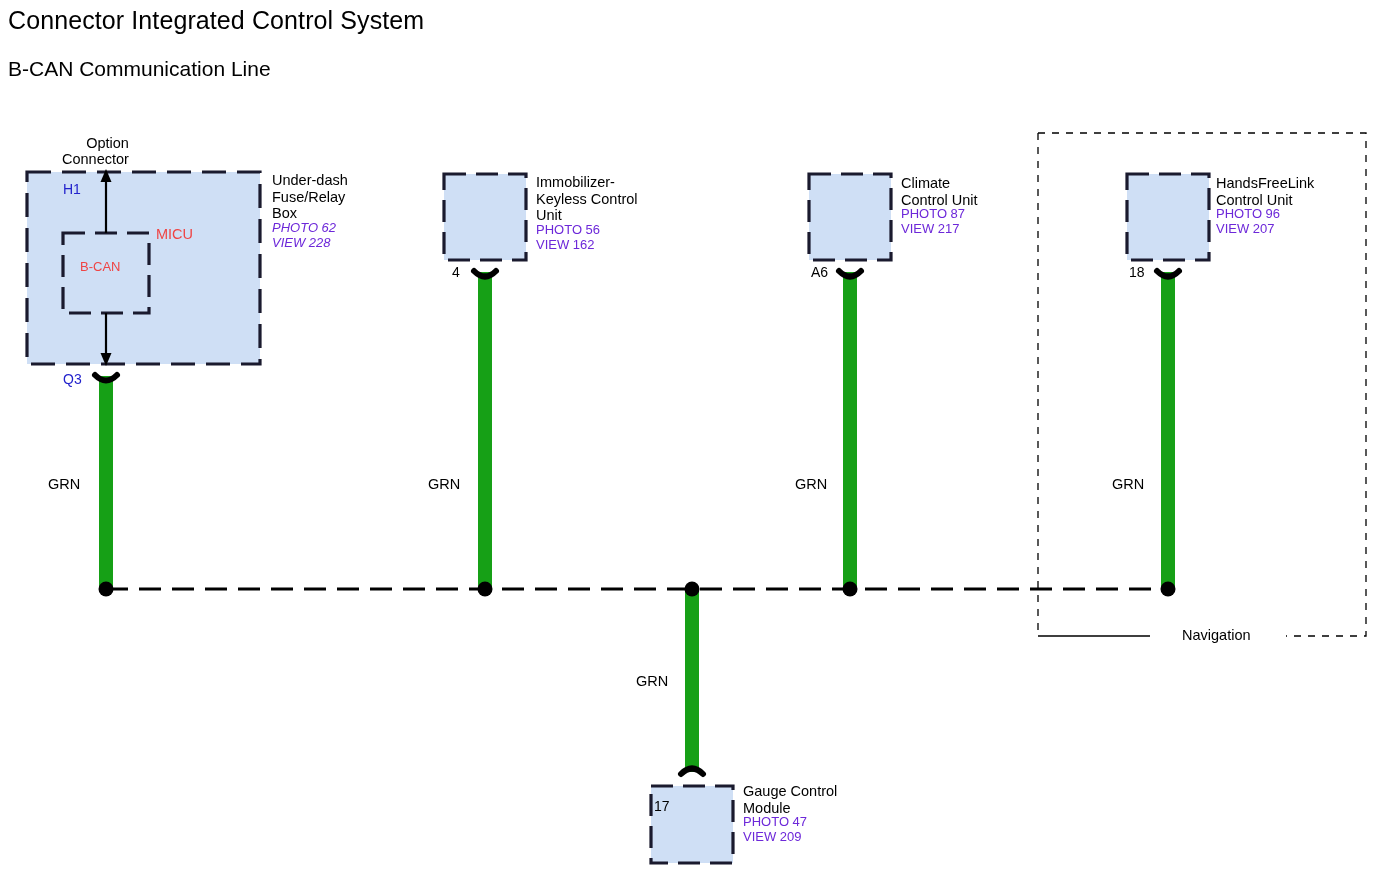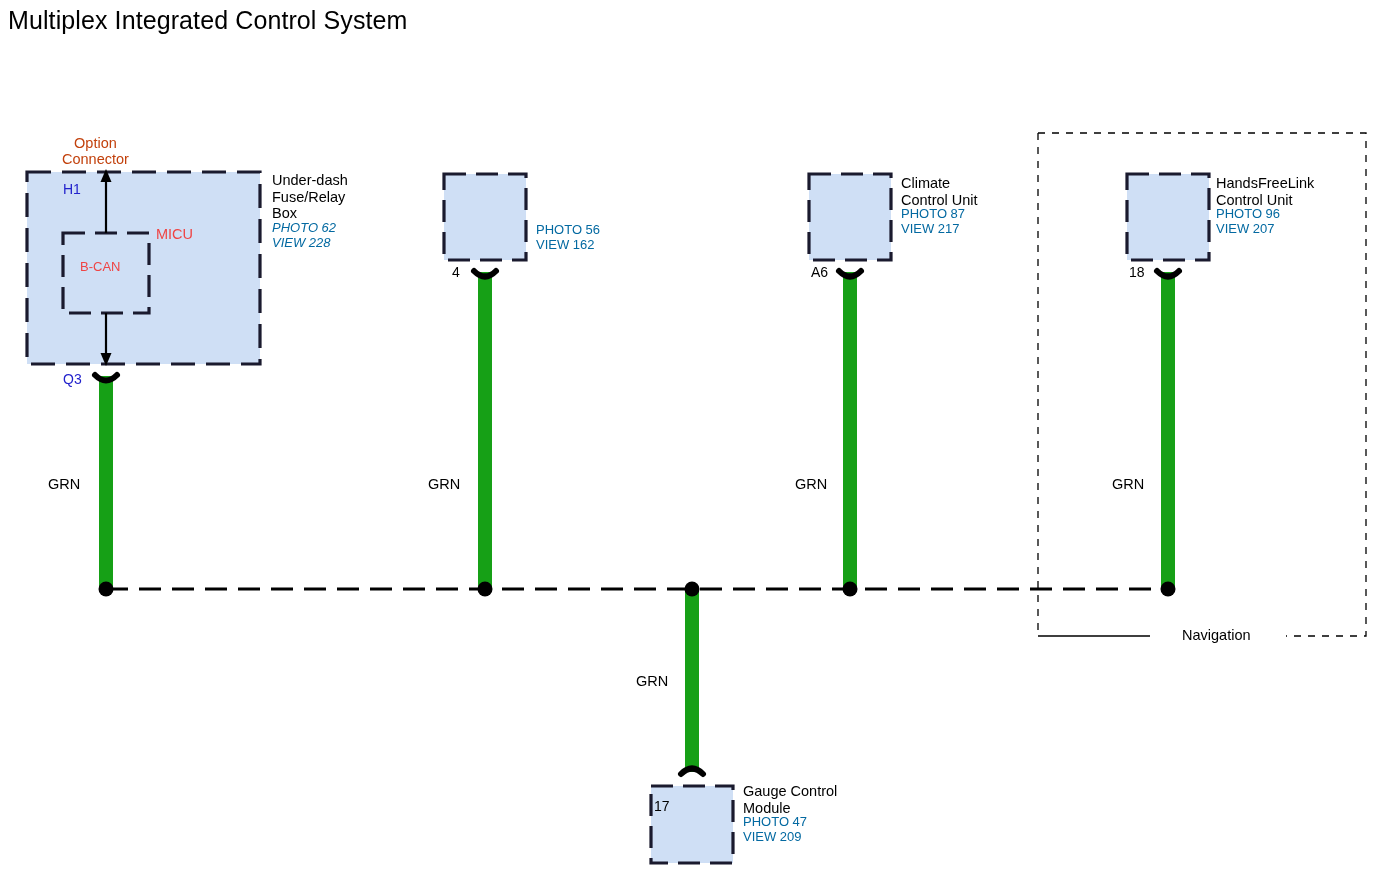--- a/index.html
+++ b/index.html
@@ -44,21 +44,21 @@
 
   .unit-label {
     font-size: 14.5px;
     line-height: 16.5px;
     color: #000000;
     white-space: nowrap;
   }
   .ref-label {
     font-size: 13px;
     line-height: 14.5px;
-    color: #0369a1;
+    color: #6d28d9;
     white-space: nowrap;
   }
   .term-label {
     font-size: 14px;
     color: #000000;
     white-space: nowrap;
   }
   .term-label.blue { color: #2222cc; }
   .wire-label {
     font-size: 14.5px;
@@ -66,38 +66,39 @@
     white-space: nowrap;
   }
   .inner-label {
     font-size: 14.5px;
     color: #ef4444;
     white-space: nowrap;
   }
   .option-label {
     font-size: 14.5px;
     line-height: 16px;
-    color: #c2410c;
-    text-align: center;
+    color: #000000;
+    text-align: right;
     white-space: nowrap;
   }
   .nav-label {
     font-size: 14.5px;
     color: #000000;
     background: #ffffff;
     padding: 0 7px;
     white-space: nowrap;
   }
 </style>
 </head>
 <body>
 
 <div id="diagram-root">
 
-  <div class="abs title-main">Multiplex Integrated Control System</div>
+  <div class="abs title-main">Connector Integrated Control System</div>
+  <div class="abs title-sub">B-CAN Communication Line</div>
 
   <svg id="wiring-svg" viewBox="0 0 1374 879" xmlns="http://www.w3.org/2000/svg">
 
     <g>
       <path d="M1038,133 L1366,133 L1366,636 L1286,636 M1150,636 L1038,636 Z" fill="none" stroke="#000000" stroke-width="1.3" stroke-dasharray="7,7"></path>
       <line x1="1038" y1="133" x2="1038" y2="636" stroke="#000000" stroke-width="1.3" stroke-dasharray="7,7"></line>
     </g>
 
     <g>
       <rect x="27" y="172" width="233" height="192" fill="#cfdff5" stroke="#1a1a2e" stroke-width="3.2" stroke-dasharray="24,11"></rect>
@@ -173,20 +174,25 @@
     <div>Fuse/Relay</div>
     <div>Box</div>
   </div>
   <div class="abs ref-label" style="left:272px; top:221px;font-style:italic;">
     <div>PHOTO 62</div>
     <div>VIEW 228</div>
   </div>
   <div class="abs term-label blue" style="left:63px; top:371px;">Q3</div>
   <div class="abs wire-label" style="left:48px; top:476px;">GRN</div>
 
+  <div class="abs unit-label" style="left:536px; top:174px;">
+    <div>Immobilizer-</div>
+    <div>Keyless Control</div>
+    <div>Unit</div>
+  </div>
   <div class="abs ref-label" style="left:536px; top:223px;">
     <div>PHOTO 56</div>
     <div>VIEW 162</div>
   </div>
   <div class="abs term-label" style="left:452px; top:264px;">4</div>
   <div class="abs wire-label" style="left:428px; top:476px;">GRN</div>
 
   <div class="abs unit-label" style="left:901px; top:175px;">
     <div>Climate</div>
     <div>Control Unit</div>

